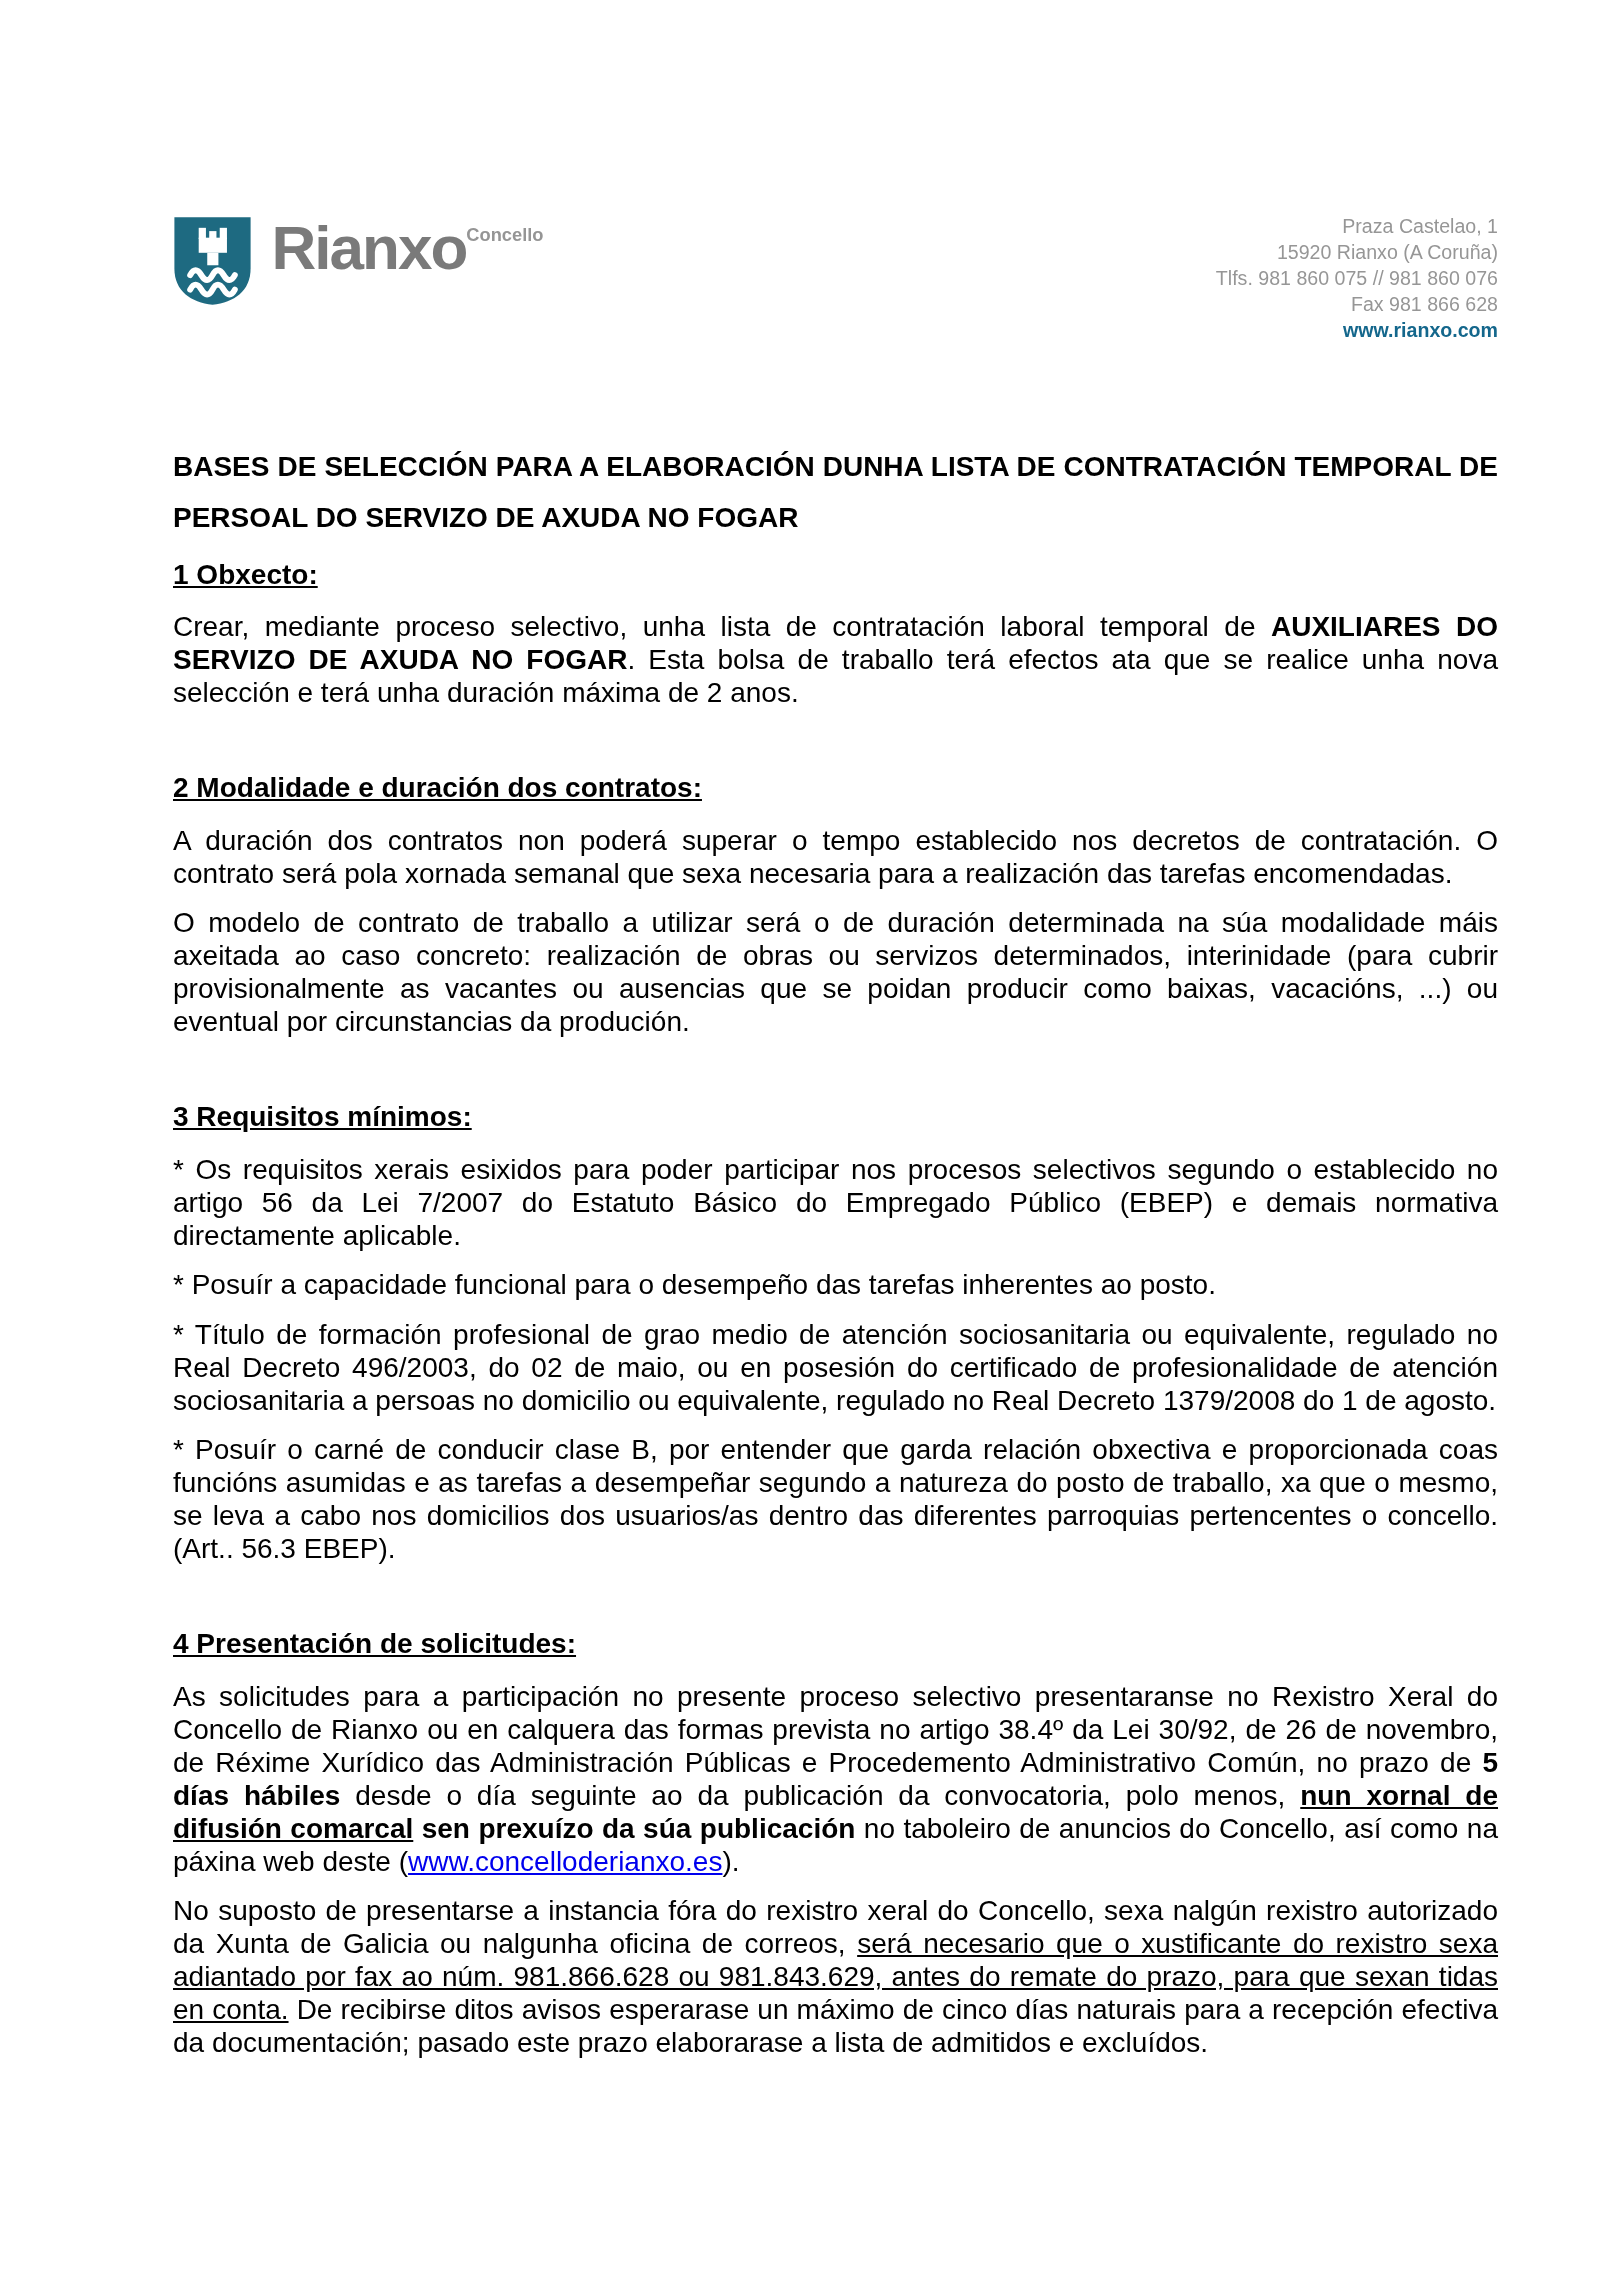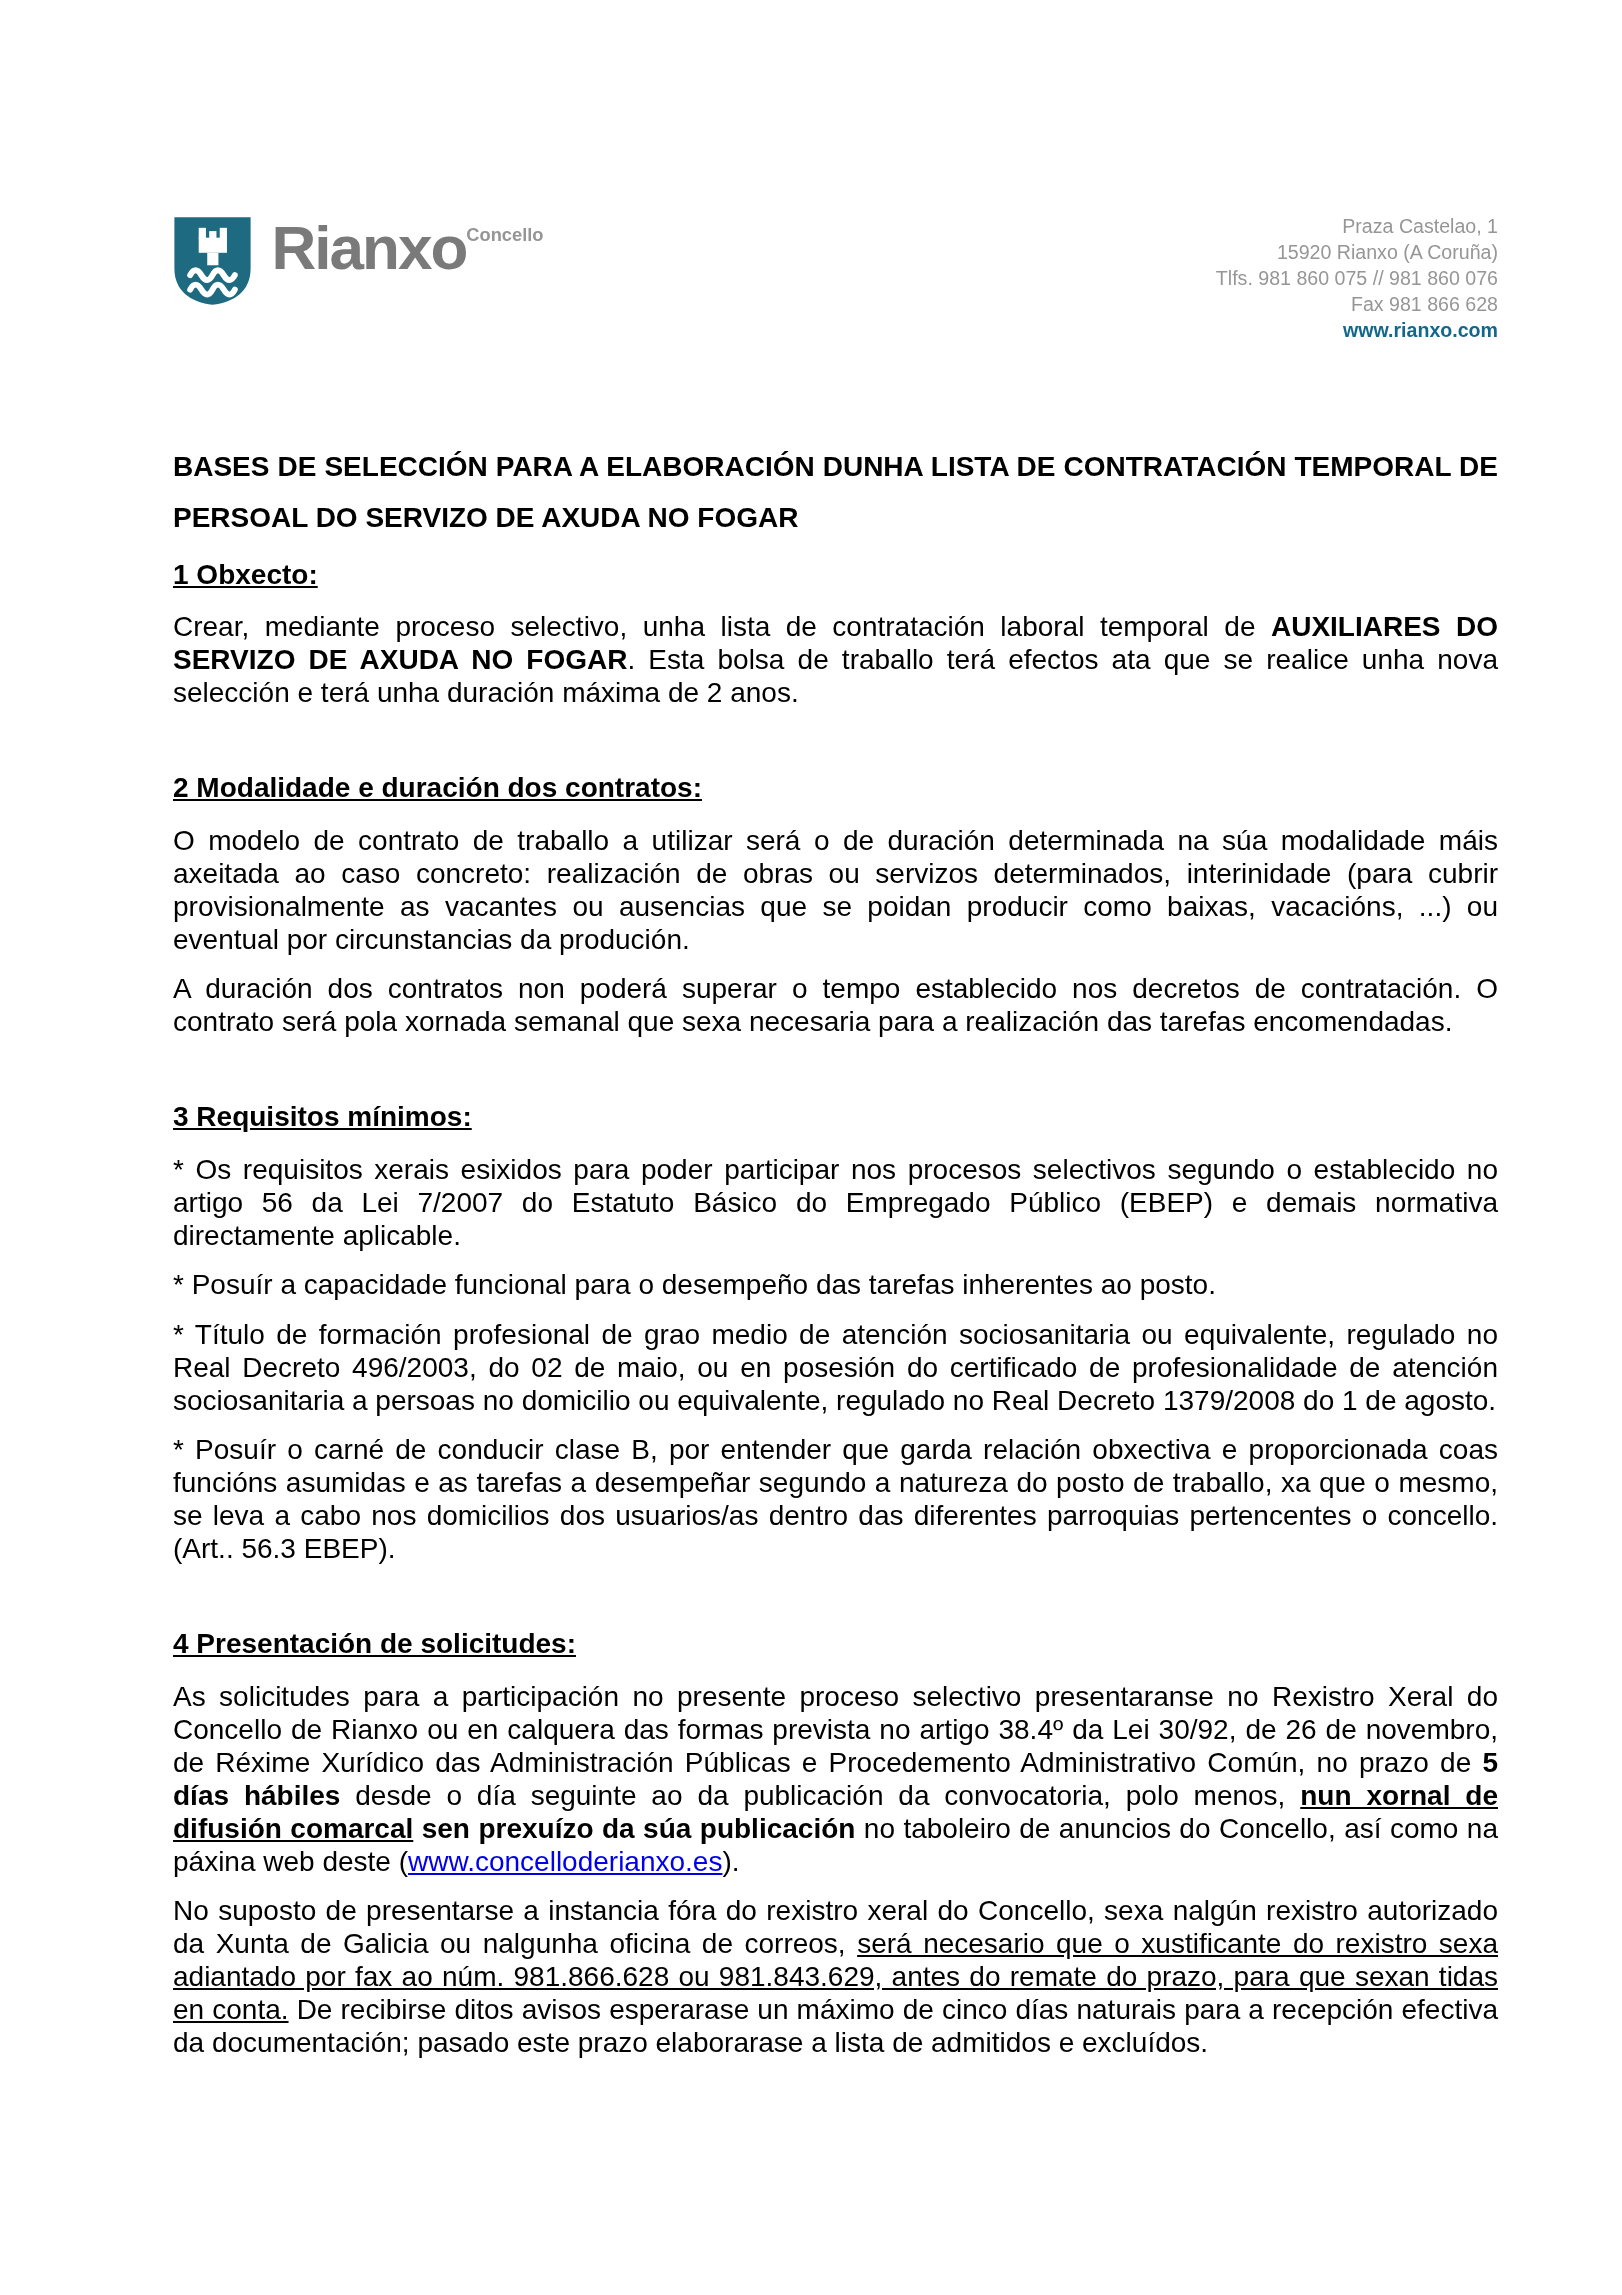--- a/index.html
+++ b/index.html
@@ -81,22 +81,22 @@
 
   <main>
     <h1>BASES DE SELECCIÓN PARA A ELABORACIÓN DUNHA LISTA DE CONTRATACIÓN TEMPORAL DE PERSOAL DO SERVIZO DE AXUDA NO FOGAR</h1>
 
   <section>
         <h2>1 Obxecto:</h2>
         <p><span class="seg-n">Crear, mediante proceso selectivo, unha lista de contratación laboral temporal de </span><span class="seg-b">AUXILIARES DO SERVIZO DE AXUDA NO FOGAR</span><span class="seg-n">. Esta bolsa de traballo terá efectos ata que se realice unha nova selección e terá unha duración máxima de 2 anos.</span></p>
       </section>
       <section>
         <h2>2 Modalidade e duración dos contratos:</h2>
+        <p><span class="seg-n">A duración dos contratos non poderá superar o tempo establecido nos decretos de contratación. O contrato será pola xornada semanal que sexa necesaria para a realización das tarefas encomendadas.</span></p>
         <p><span class="seg-n">O modelo de contrato de traballo a utilizar será o de duración determinada na súa modalidade máis axeitada ao caso concreto: realización de obras ou servizos determinados, interinidade (para cubrir provisionalmente as vacantes ou ausencias que se poidan producir como baixas, vacacións, ...) ou eventual por circunstancias da produción.</span></p>
-        <p><span class="seg-n">A duración dos contratos non poderá superar o tempo establecido nos decretos de contratación. O contrato será pola xornada semanal que sexa necesaria para a realización das tarefas encomendadas.</span></p>
       </section>
       <section>
         <h2>3 Requisitos mínimos:</h2>
         <p><span class="seg-n">* Os requisitos xerais esixidos para poder participar nos procesos selectivos segundo o establecido no artigo 56 da Lei 7/2007 do Estatuto Básico do Empregado Público (EBEP) e demais normativa directamente aplicable.</span></p>
         <p><span class="seg-n">* Posuír a capacidade funcional para o desempeño das tarefas inherentes ao posto.</span></p>
         <p><span class="seg-n">* Título de formación profesional de grao medio de atención sociosanitaria ou equivalente, regulado no Real Decreto 496/2003, do 02 de maio, ou en posesión do certificado de profesionalidade de atención sociosanitaria a persoas no domicilio ou equivalente, regulado no Real Decreto 1379/2008 do 1 de agosto.</span></p>
         <p><span class="seg-n">* Posuír o  carné de conducir clase B, por entender que garda relación obxectiva e proporcionada coas funcións asumidas e as tarefas a desempeñar segundo a natureza do posto de traballo, xa que o mesmo, se leva a cabo nos domicilios dos usuarios/as dentro das diferentes parroquias pertencentes o concello. (Art.. 56.3 EBEP).</span></p>
       </section>
       <section>
         <h2>4 Presentación de solicitudes:</h2>

